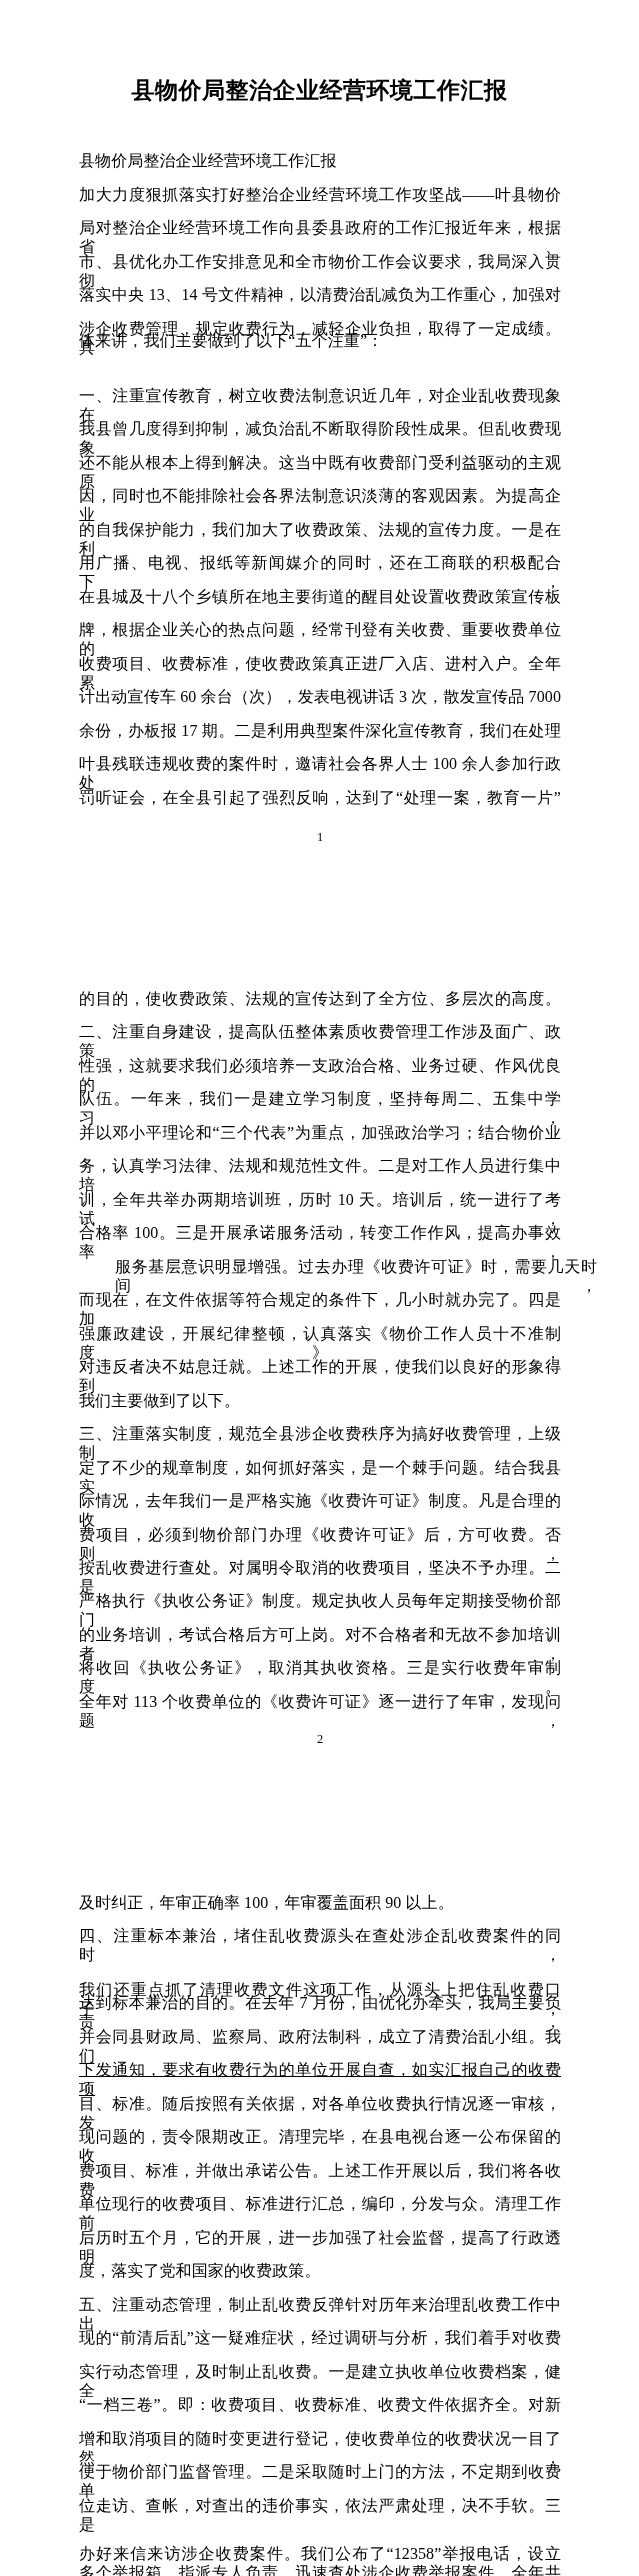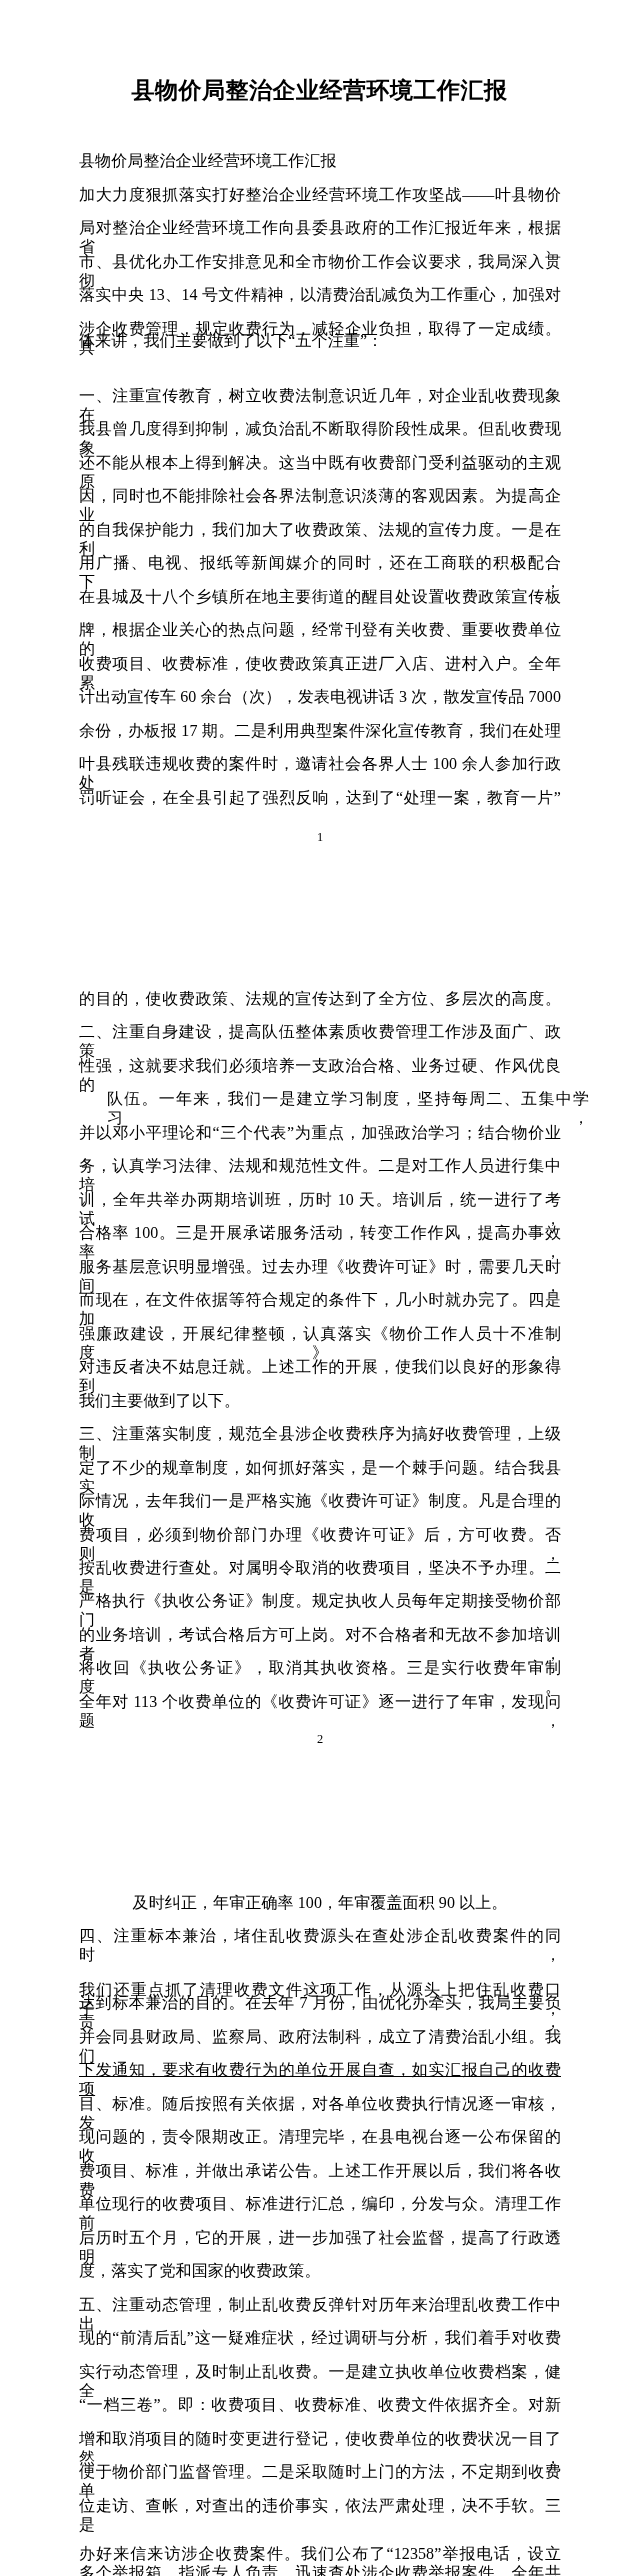--- a/index.html
+++ b/index.html
@@ -73,41 +73,41 @@
     <div class="line j" style="top: 621px;">牌，根据企业关心的热点问题，经常刊登有关收费、重要收费单位的</div>
     <div class="line j" style="top: 655px;">收费项目、收费标准，使收费政策真正进厂入店、进村入户。全年累</div>
     <div class="line j" style="top: 688px;">计出动宣传车 60 余台（次），发表电视讲话 3 次，散发宣传品 7000</div>
     <div class="line j" style="top: 722px;">余份，办板报 17 期。二是利用典型案件深化宣传教育，我们在处理</div>
     <div class="line j" style="top: 755px;">叶县残联违规收费的案件时，邀请社会各界人士 100 余人参加行政处</div>
     <div class="line j" style="top: 789px;">罚听证会，在全县引起了强烈反响，达到了“处理一案，教育一片”</div>
     <div class="pagenum" style="top: 831px;">1</div>
     <div class="line j" style="top: 990px;">的目的，使收费政策、法规的宣传达到了全方位、多层次的高度。</div>
     <div class="line j" style="top: 1023px;">二、注重自身建设，提高队伍整体素质收费管理工作涉及面广、政策</div>
     <div class="line j" style="top: 1057px;">性强，这就要求我们必须培养一支政治合格、业务过硬、作风优良的</div>
-    <div class="line j" style="top: 1090px; margin-left: 28px;">队伍。一年来，我们一是建立学习制度，坚持每周二、五集中学习，</div>
+    <div class="line j" style="top: 1090px;">队伍。一年来，我们一是建立学习制度，坚持每周二、五集中学习，</div>
     <div class="line j" style="top: 1124px;">并以邓小平理论和“三个代表”为重点，加强政治学习；结合物价业</div>
     <div class="line j" style="top: 1157px;">务，认真学习法律、法规和规范性文件。二是对工作人员进行集中培</div>
     <div class="line j" style="top: 1191px;">训，全年共举办两期培训班，历时 10 天。培训后，统一进行了考试，</div>
     <div class="line j" style="top: 1224px;">合格率 100。三是开展承诺服务活动，转变工作作风，提高办事效率，</div>
-    <div class="line j" style="top: 1258px;">服务基层意识明显增强。过去办理《收费许可证》时，需要几天时间，</div>
+    <div class="line j" style="top: 1258px; margin-left: 36px;">服务基层意识明显增强。过去办理《收费许可证》时，需要几天时间，</div>
     <div class="line j" style="top: 1291px;">而现在，在文件依据等符合规定的条件下，几小时就办完了。四是加</div>
     <div class="line j" style="top: 1325px;">强廉政建设，开展纪律整顿，认真落实《物价工作人员十不准制度》，</div>
     <div class="line j" style="top: 1358px;">对违反者决不姑息迁就。上述工作的开展，使我们以良好的形象得到</div>
     <div class="line" style="top: 1392px;">我们主要做到了以下。</div>
     <div class="line j" style="top: 1425px;">三、注重落实制度，规范全县涉企收费秩序为搞好收费管理，上级制</div>
     <div class="line j" style="top: 1459px;">定了不少的规章制度，如何抓好落实，是一个棘手问题。结合我县实</div>
     <div class="line j" style="top: 1492px;">际情况，去年我们一是严格实施《收费许可证》制度。凡是合理的收</div>
     <div class="line j" style="top: 1526px;">费项目，必须到物价部门办理《收费许可证》后，方可收费。否则，</div>
     <div class="line j" style="top: 1559px;">按乱收费进行查处。对属明令取消的收费项目，坚决不予办理。二是</div>
     <div class="line j" style="top: 1592px;">严格执行《执收公务证》制度。规定执收人员每年定期接受物价部门</div>
     <div class="line j" style="top: 1626px;">的业务培训，考试合格后方可上岗。对不合格者和无故不参加培训者，</div>
     <div class="line j" style="top: 1659px;">将收回《执收公务证》，取消其执收资格。三是实行收费年审制度。</div>
     <div class="line j" style="top: 1693px;">全年对 113 个收费单位的《收费许可证》逐一进行了年审，发现问题，</div>
     <div class="pagenum" style="top: 1733px;">2</div>
-    <div class="line" style="top: 1894px; text-align: center;">及时纠正，年审正确率 100，年审覆盖面积 90 以上。</div>
+    <div class="line" style="top: 1894px;">及时纠正，年审正确率 100，年审覆盖面积 90 以上。</div>
     <div class="line j" style="top: 1927px;">四、注重标本兼治，堵住乱收费源头在查处涉企乱收费案件的同时，</div>
     <div class="line j" style="top: 1961px; margin-top: 20px;">我们还重点抓了清理收费文件这项工作，从源头上把住乱收费口子，</div>
     <div class="line j" style="top: 1994px;">达到标本兼治的目的。在去年 7 月份，由优化办牵头，我局主要负责，</div>
     <div class="line j" style="top: 2028px;">并会同县财政局、监察局、政府法制科，成立了清费治乱小组。我们</div>
     <div class="line j" style="top: 2061px; text-decoration: underline;">下发通知，要求有收费行为的单位开展自查，如实汇报自己的收费项</div>
     <div class="line j" style="top: 2095px;">目、标准。随后按照有关依据，对各单位收费执行情况逐一审核，发</div>
     <div class="line j" style="top: 2128px;">现问题的，责令限期改正。清理完毕，在县电视台逐一公布保留的收</div>
     <div class="line j" style="top: 2162px;">费项目、标准，并做出承诺公告。上述工作开展以后，我们将各收费</div>
     <div class="line j" style="top: 2195px;">单位现行的收费项目、标准进行汇总，编印，分发与众。清理工作前</div>
     <div class="line j" style="top: 2229px;">后历时五个月，它的开展，进一步加强了社会监督，提高了行政透明</div>

